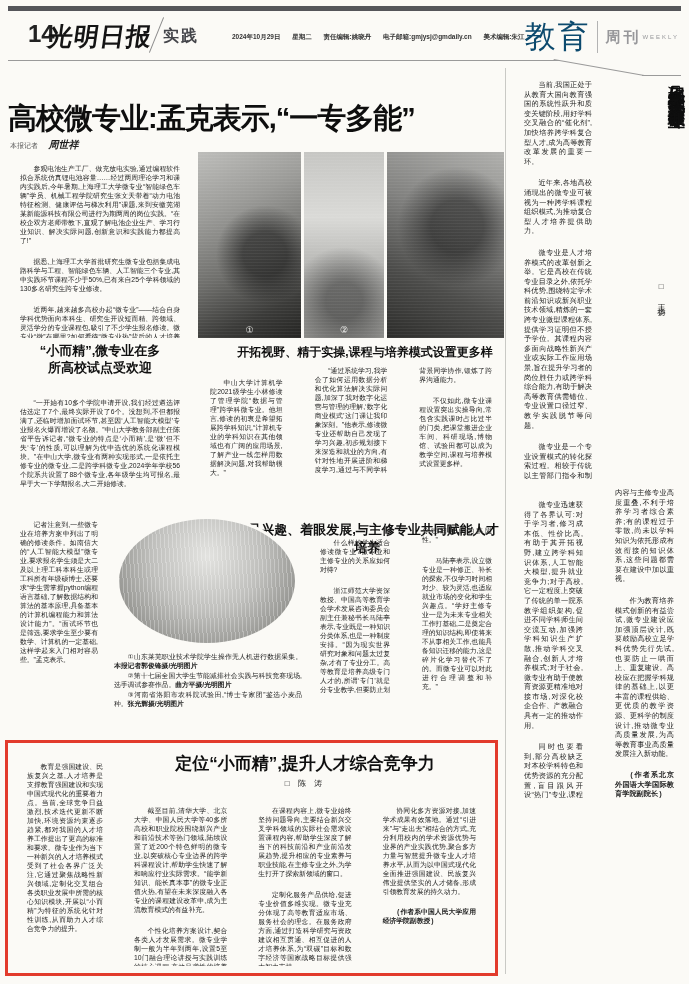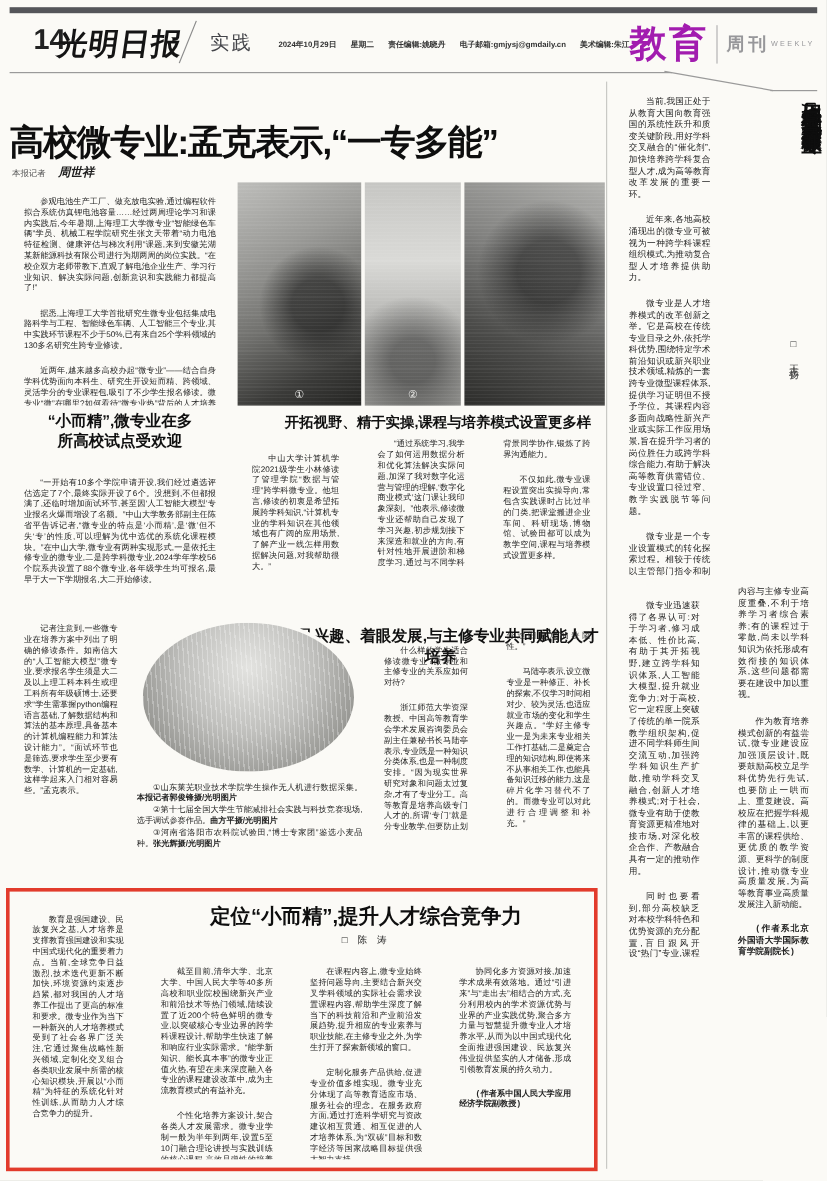--- a/index.html
+++ b/index.html
@@ -4,25 +4,25 @@
 <style>
   html,body{margin:0;padding:0;background:#d8d8d4;}
   .page{position:relative;width:689px;height:984px;background:#fbfaf6;overflow:hidden;
         font-family:"Liberation Sans","DejaVu Sans",sans-serif;color:#1e1e1e;margin:0 auto;}
   
   .topbar{position:absolute;left:8px;top:6px;width:673px;height:5px;background:#55565a;}
   .pagenum{position:absolute;left:28px;top:20px;font-size:24px;font-weight:bold;color:#222;}
   .masthead{position:absolute;left:48px;top:20px;font-family:"DejaVu Serif","Liberation Serif",serif;
             font-weight:900;font-size:25px;color:#141414;transform:skewX(-8deg);letter-spacing:1px;}
   .hdr-slash{position:absolute;left:156px;top:16px;width:1px;height:38px;background:#8a8a8a;transform:rotate(22deg);}
-  .section-label{position:absolute;left:175px;top:26px;font-size:16px;font-weight:400;color:#44454a;letter-spacing:2px;}
+  .section-label{position:absolute;left:163px;top:26px;font-size:16px;font-weight:700;color:#44454a;letter-spacing:2px;}
   .dateline{position:absolute;left:232px;top:33px;font-size:6.5px;color:#333;}
   .dateline span{margin-right:10px;font-weight:bold;}
   .weekly{position:absolute;right:10px;top:16px;display:flex;align-items:center;gap:7px;}
-  .weekly .w-main{font-size:31px;font-weight:700;color:#a21caf;letter-spacing:2px;}
+  .weekly .w-main{font-size:31px;font-weight:400;color:#0c4a6e;letter-spacing:2px;}
   .weekly .w-div{width:1px;height:32px;background:#b3b3b3;}
   .weekly .w-right{display:flex;flex-direction:row;align-items:center;gap:1px;}
   .weekly .w-sub{font-size:15px;color:#97979a;letter-spacing:3px;font-weight:bold;}
   .weekly .w-en{font-size:6px;color:#97979a;letter-spacing:2px;}
   .hdr-rule{position:absolute;left:8px;top:60px;width:552px;height:1px;background:#9a9a9a;}
   .hdr-diag{position:absolute;left:553px;top:67px;width:92px;height:1px;background:#9a9a9a;transform:rotate(10deg);}
   .hdr-rule2{position:absolute;left:642px;top:75px;width:39px;height:1px;background:#9a9a9a;}
   
   .txt{font-size:6.8px;line-height:9px;text-align:justify;color:#232323;overflow:hidden;}
   .para{margin:12px;text-indent:2em;}

